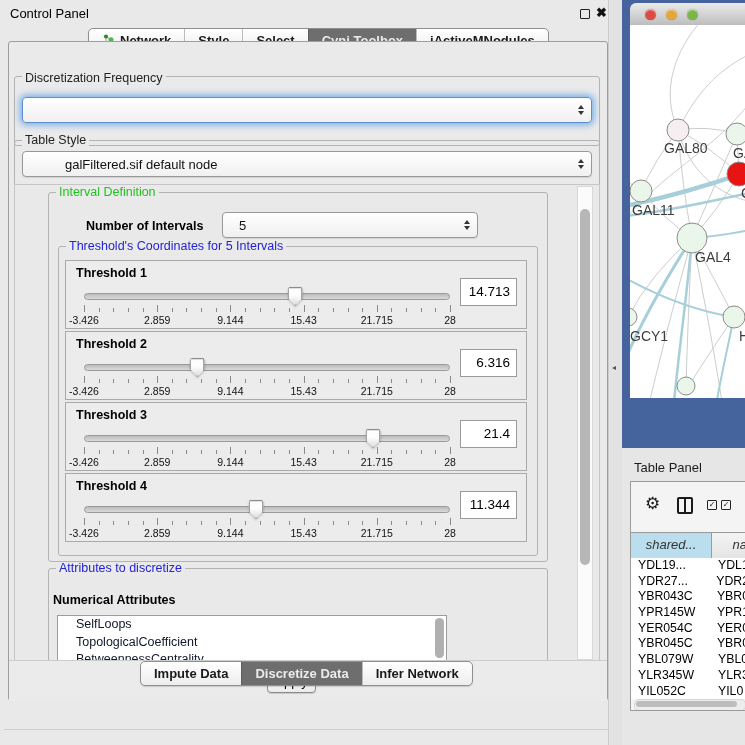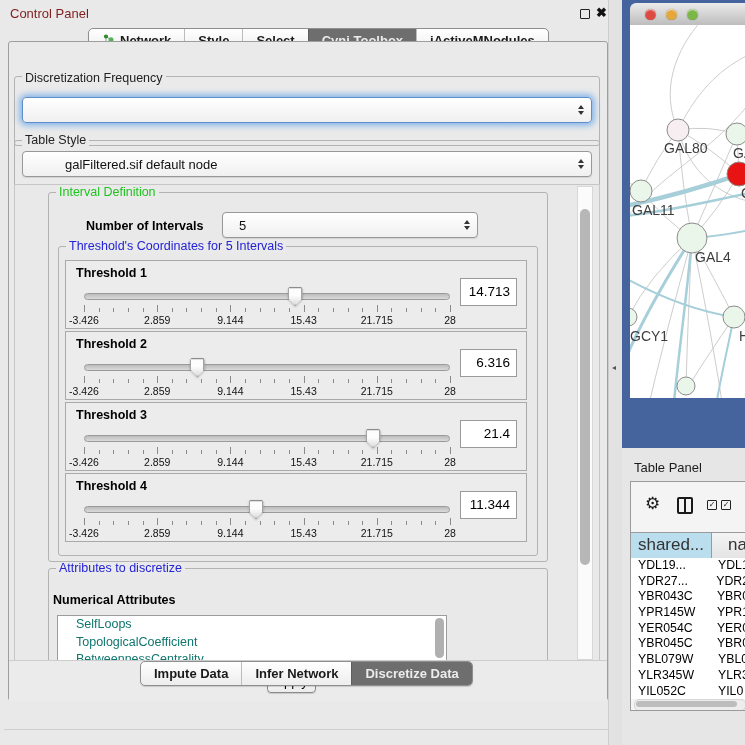--- a/index.html
+++ b/index.html
@@ -1,21 +1,21 @@
 <!DOCTYPE html>
 <html><head>
 <meta charset="utf-8">
 <style>
   html,body{margin:0;padding:0;}
   body{font-family:"Liberation Sans",sans-serif;background:#d8d8d8;}
   #stage{position:relative;width:745px;height:745px;overflow:hidden;background:#e4e4e4;}
 
   
   #control-panel{position:absolute;left:0;top:0;width:618px;height:745px;background:#e9e9e9;border-right:1px solid #c4c4c4;}
-  .cp-title{position:absolute;left:10px;top:6px;font-size:13px;color:#7f1d1d;}
+  .cp-title{position:absolute;left:10px;top:6px;font-size:13px;color:#000000;}
   .float-icon{position:absolute;left:580px;top:9px;width:8px;height:8px;border:1.6px solid #222;border-radius:1px;}
   .close-icon{position:absolute;left:596px;top:5px;font-size:13px;font-weight:bold;color:#111;}
 
   .tabgroup{display:inline-flex;align-items:stretch;border:1px solid #8f8f8f;border-radius:5px;overflow:hidden;background:linear-gradient(#ffffff,#ededed);box-shadow:0 1px 1px rgba(0,0,0,.15);}
   #top-tabs{position:absolute;left:88px;top:28px;height:23px;}
   #bottom-tabs{position:absolute;left:140px;top:661px;height:23px;z-index:4;}
   .tab{display:flex;align-items:center;gap:5px;padding:0 13px;font-size:13px;font-weight:bold;color:#1a1a1a;border-left:1px solid #bcbcbc;white-space:nowrap;}
   .tab:first-child{border-left:none;}
   .tab.selected{background:#6e6e6e;color:#ececec;border-color:#5e5e5e;}
 
@@ -54,21 +54,21 @@
   .thumb-shape{width:100%;height:100%;clip-path:polygon(10% 0,90% 0,100% 12%,100% 58%,50% 100%,0 58%,0 12%);background:linear-gradient(#fdfdfd 45%,#d8d8d8);box-shadow:inset 0 0 0 1.3px #8d8d8d;}
   .ticks{position:absolute;left:0;right:0;top:18px;height:8px;}
   .tick{position:absolute;width:1px;height:4px;background:#8a8a8a;top:3px;}
   .tick-major{height:7px;top:0;}
   .tick-labels{position:absolute;left:0;right:0;top:27px;height:11px;}
   .tick-label{position:absolute;transform:translateX(-50%);font-size:10.5px;color:#111;white-space:nowrap;}
   .value-box{position:absolute;right:9px;top:17px;width:57px;height:28px;background:#fff;border:1px solid #9a9a9a;font-size:13.5px;color:#000;text-align:right;line-height:26px;padding-right:6px;box-sizing:border-box;}
 
   
   #attr-list{position:absolute;left:8px;top:46px;width:390px;height:46px;background:#fff;border:1px solid #9c9c9c;overflow:hidden;box-sizing:border-box;}
-  .attr-item{font-size:12.5px;line-height:17.5px;padding-left:18px;color:#0f766e;white-space:nowrap;}
+  .attr-item{font-size:12.5px;line-height:17.5px;padding-left:18px;color:#0f172a;white-space:nowrap;}
   #attr-scrollbar{position:absolute;right:2px;top:2px;width:9px;height:40px;background:#ededed;border-radius:5px;}
   #attr-scrollbar .vthumb{position:absolute;left:0;right:0;top:0;height:100%;background:#b0b0b0;border-radius:5px;}
 
   #bottom-bar{position:absolute;left:9px;top:660px;width:598px;height:40px;background:#ebebeb;border-top:1px solid #cdcdcd;z-index:3;}
   .apply-btn{position:absolute;left:258px;top:9px;width:49px;height:23px;border:1px solid #8b8b8b;border-radius:4px;background:linear-gradient(#ffffff,#ececec);font-size:13px;color:#000;text-align:center;line-height:21px;box-shadow:0 1px 1px rgba(0,0,0,.15);box-sizing:border-box;}
   .panel-bottom-line{position:absolute;left:4px;top:729px;width:610px;height:1px;background:#cfcfcf;}
 
   
   #divider{position:absolute;left:608px;top:0;width:14px;height:745px;background:#e2e2e2;border-left:1px solid #cdcdcd;}
   #divider .grip{position:absolute;left:3px;top:363px;font-size:8px;color:#555;}
@@ -82,21 +82,21 @@
 
   
   #table-panel{position:absolute;left:622px;top:448px;width:123px;height:297px;background:#e6e6e6;}
   #tp-title{position:absolute;left:12px;top:12px;font-size:13px;color:#1c1c1c;}
   #tp-box{position:absolute;left:8px;top:33px;width:120px;height:230px;background:#f4f4f4;border:1px solid #9a9a9a;box-sizing:border-box;overflow:hidden;}
   .gear-icon{position:absolute;left:14px;top:13px;font-size:17px;color:#1a1a1a;line-height:17px;}
   .split-icon{position:absolute;left:46px;top:15px;width:12px;height:13px;border:2px solid #1a1a1a;border-radius:2px;}
   .split-icon span{position:absolute;left:50%;top:0;width:2px;height:100%;background:#1a1a1a;transform:translateX(-50%);}
   .chk-icon{position:absolute;top:18px;width:8px;height:8px;border:1.4px solid #222;border-radius:1px;font-size:8px;line-height:8px;color:#222;text-align:center;}
   #tp-header{position:absolute;left:0;top:50px;right:0;height:25px;display:flex;border-top:1px solid #9a9a9a;border-bottom:1px solid #9a9a9a;background:linear-gradient(#f4f4f4,#e4e4e4);}
-  .th{font-size:17px;color:#333;line-height:24px;box-sizing:border-box;}
+  .th{font-size:13px;color:#333;line-height:24px;box-sizing:border-box;font-style:italic;}
   .th:first-child{width:81px;text-align:center;border-right:1px solid #9a9a9a;}
   .th:last-child{flex:1;text-align:right;padding-right:2px;}
   .th-selected{background:#badeee;}
   #tp-body{position:absolute;left:0;top:76px;right:0;background:#fff;}
   .tr{display:flex;height:15.7px;}
   .td{font-size:12.3px;color:#000;line-height:15.7px;white-space:nowrap;box-sizing:border-box;}
   .td:first-child{width:81px;padding-left:7px;}
   .td:last-child{flex:1;padding-left:6px;}
   #tp-hscroll{position:absolute;left:3px;right:3px;top:217px;height:10px;background:#ededed;border:1px solid #d5d5d5;border-radius:5px;}
   #tp-hscroll .hthumb{position:absolute;left:1px;top:1px;height:6px;width:92%;background:#bdbdbd;border-radius:4px;}
@@ -382,25 +382,25 @@
 
     <div id="bottom-bar">
       <div class="apply-btn">Apply</div>
     </div>
     <div class="panel-bottom-line"></div>
 
     <div id="bottom-tabs" class="tabgroup">
         <div class="tab">
           <span>Impute Data</span>
         </div>
+        <div class="tab selected">
+          <span>Discretize Data</span>
+        </div>
         <div class="tab">
           <span>Infer Network</span>
-        </div>
-        <div class="tab selected">
-          <span>Discretize Data</span>
         </div>
       </div>
   </div>
 
   <div id="divider">
       <span class="grip">◂</span>
     </div>
 
   <div id="net-window">
     <div id="net-titlebar">

